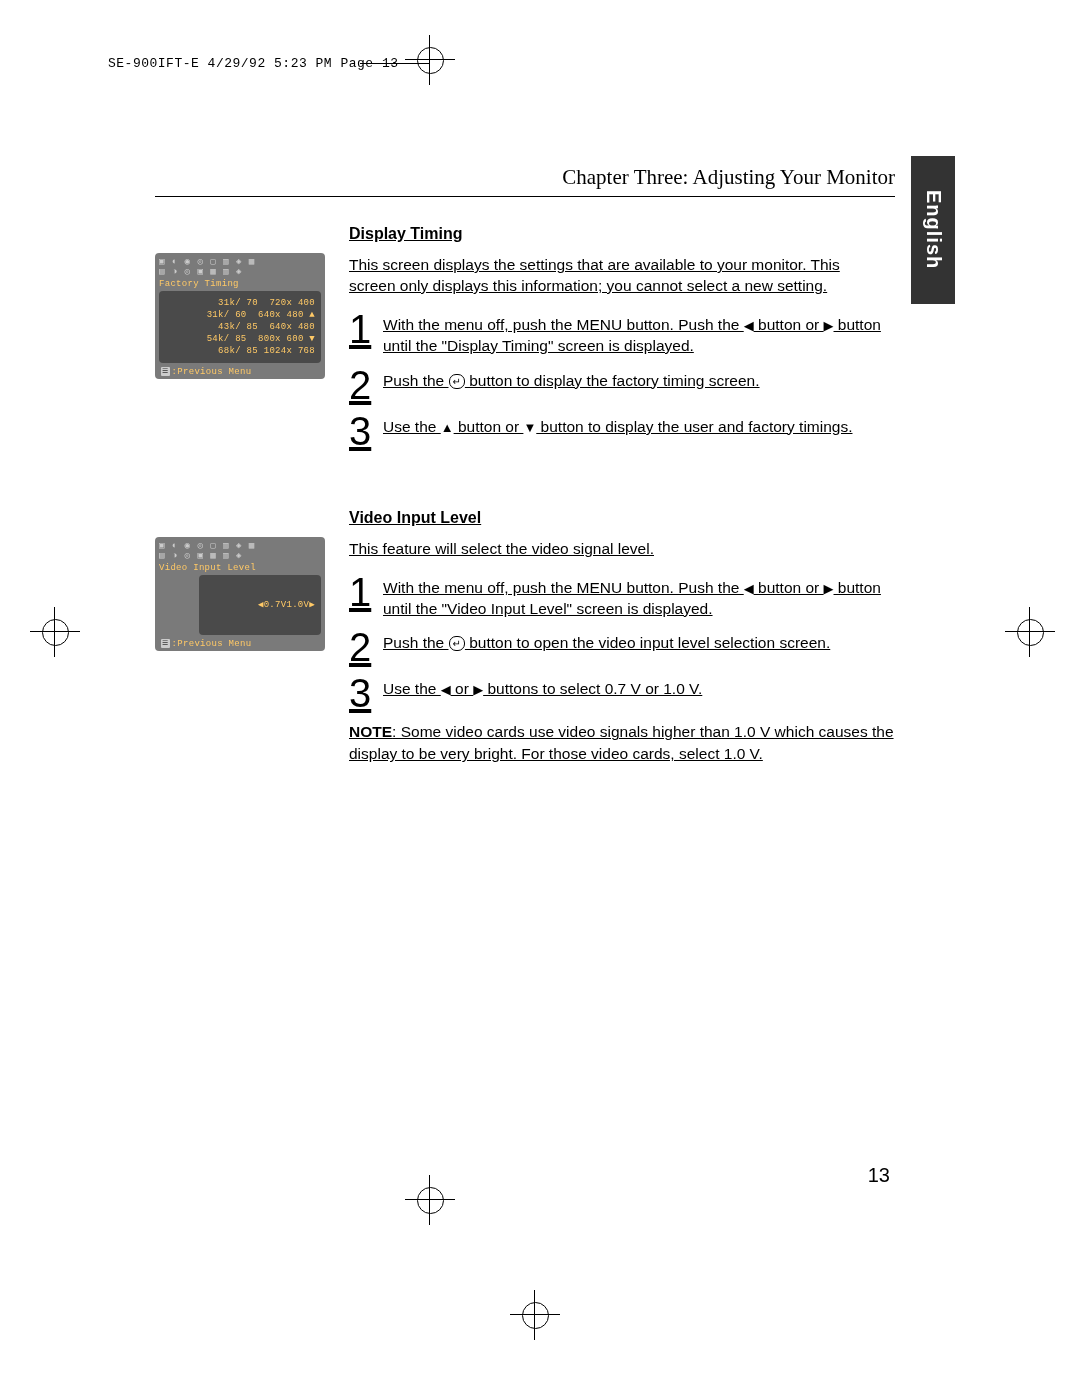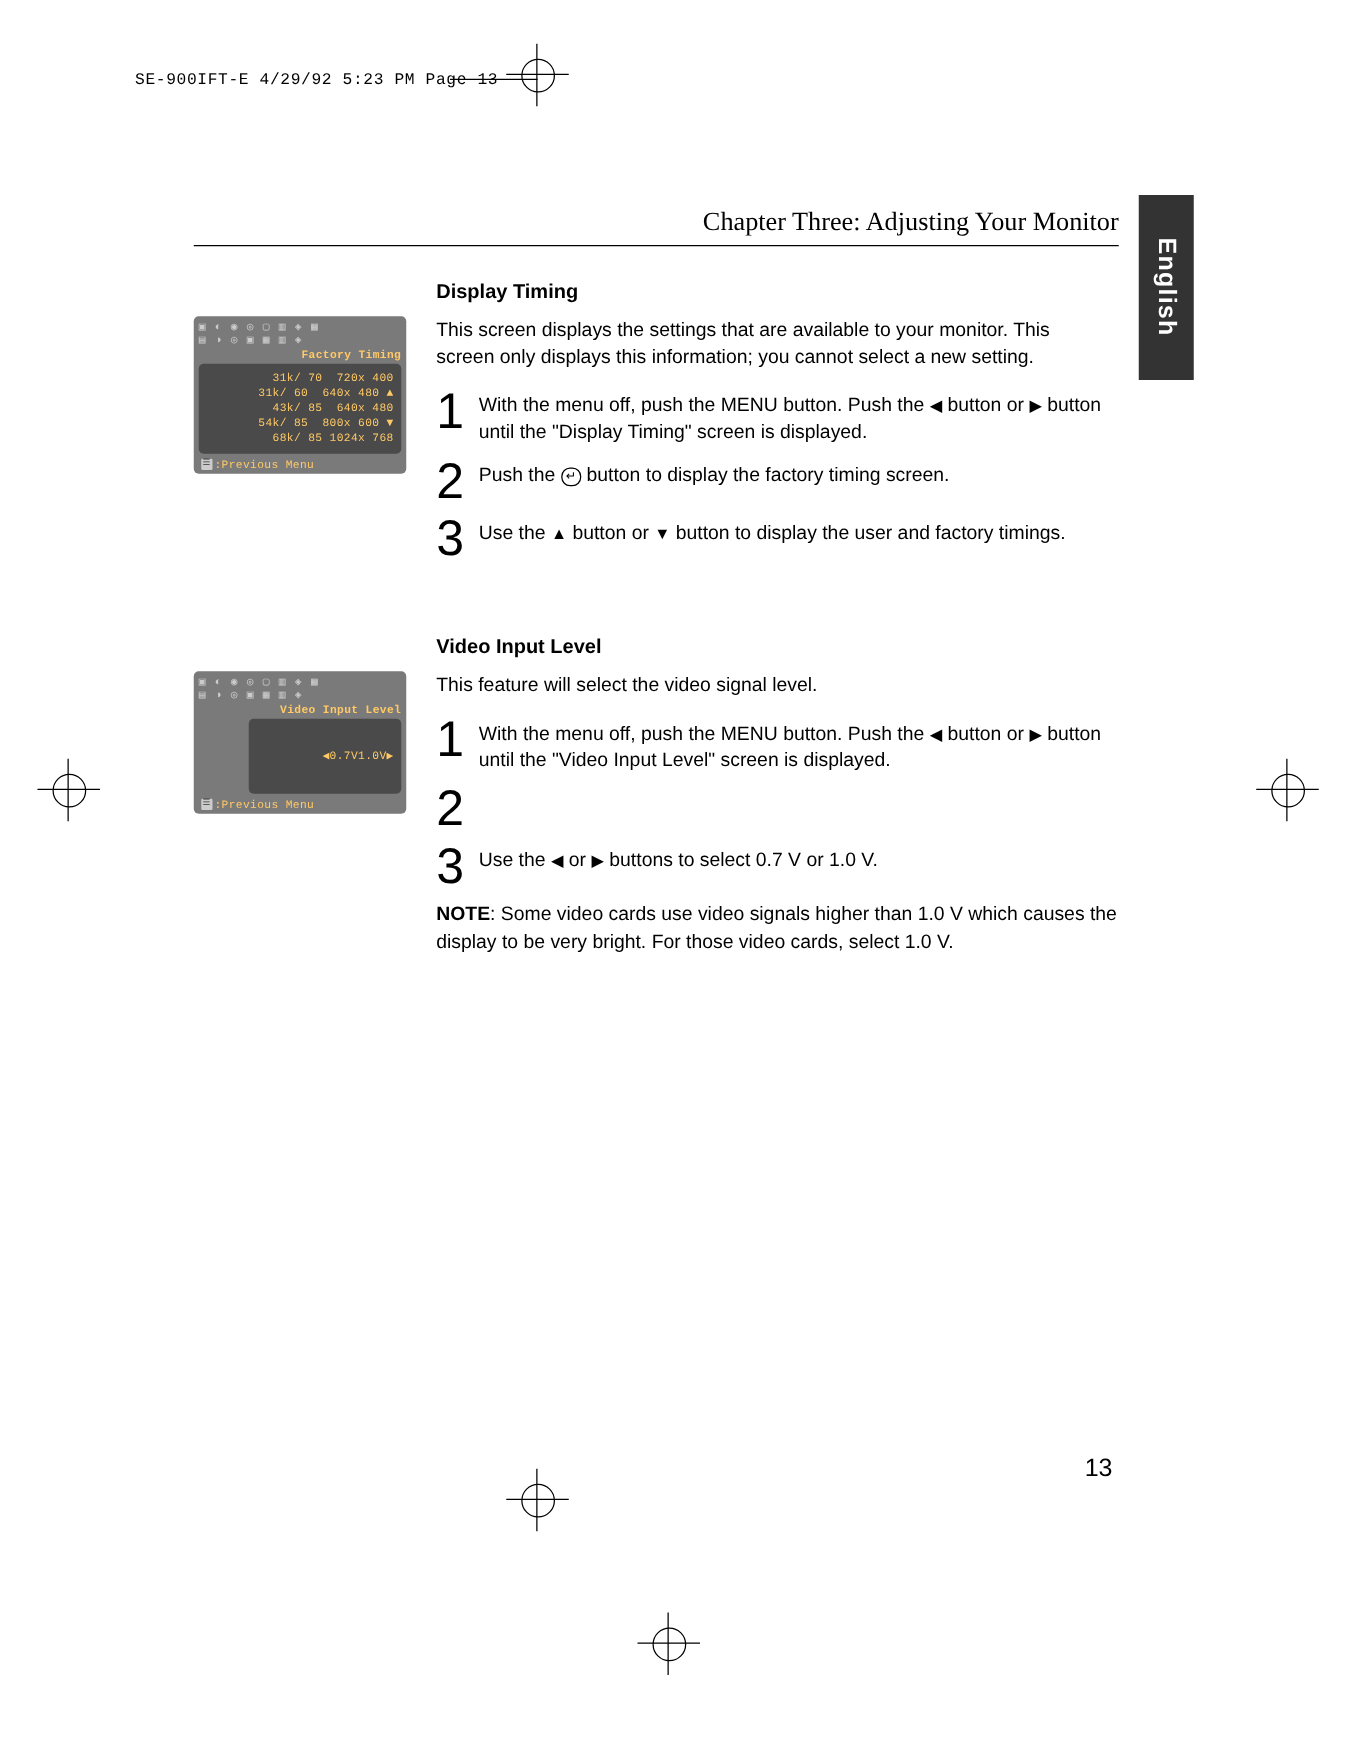--- a/index.html
+++ b/index.html
@@ -90,20 +90,21 @@
     align-items: flex-start;
     margin-bottom: 50px;
   }
   .osd-col {
     width: 170px;
     flex: 0 0 170px;
     margin-right: 24px;
   }
   .text-col {
     flex: 1;
+    text-decoration: underline;
   }
   .sec-title {
     font-size: 16px;
     font-weight: bold;
     margin: 0 0 12px 0;
   }
   .sec-intro {
     font-size: 15.5px;
     line-height: 1.35;
     margin: 0 16px 14px 0;
@@ -157,23 +158,22 @@
     letter-spacing: 0.3px;
   }
   .osd .iconrow {
     font-size: 9px;
     line-height: 10px;
     letter-spacing: 1px;
     color: #ccc;
   }
   .osd .title {
     color: #ffc966;
-    text-align: right;
+    text-align: left;
     margin: 2px 0;
-    font-weight: bold;
   }
   .osd .inner {
     background: #4a4a4a;
     border-radius: 4px;
     padding: 6px 6px;
     color: #ffc966;
     margin: 2px 0;
     min-height: 48px;
     white-space: pre;
     font-size: 9px;
@@ -292,20 +292,21 @@
       <div class="text-col">
         <div class="sec-title">Video Input Level</div>
         <div class="sec-intro">This feature will select the video signal level.</div>
 
         <div class="step">
           <div class="step-num">1</div>
           <div class="step-text">With the menu off, push the MENU button. Push the <span class="tri">◀</span> button or <span class="tri">▶</span> button until the "Video Input Level" screen is displayed.</div>
         </div>
         <div class="step">
           <div class="step-num">2</div>
+          <div class="step-text">Push the <span class="enter-icon">↵</span> button to open the video input level selection screen.</div>
         </div>
         <div class="step">
           <div class="step-num">3</div>
           <div class="step-text">Use the <span class="tri">◀</span> or <span class="tri">▶</span> buttons to select 0.7 V or 1.0 V.</div>
         </div>
 
         <div class="note">
           <span class="note-label">NOTE</span><span>: Some video cards use video signals higher than 1.0 V which causes the display to be very bright. For those video cards, select 1.0 V.</span>
         </div>
       </div>

